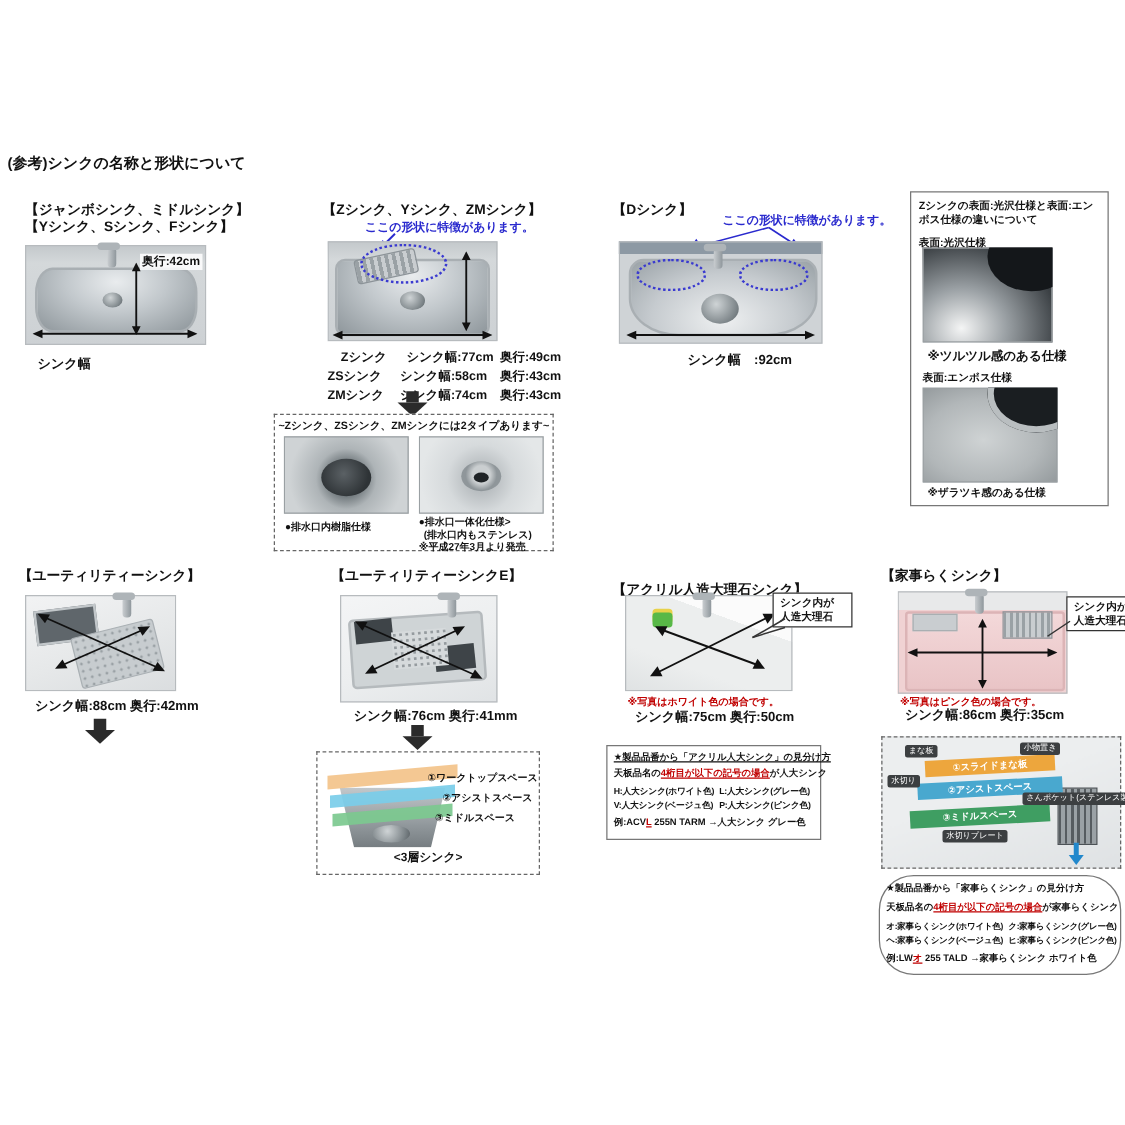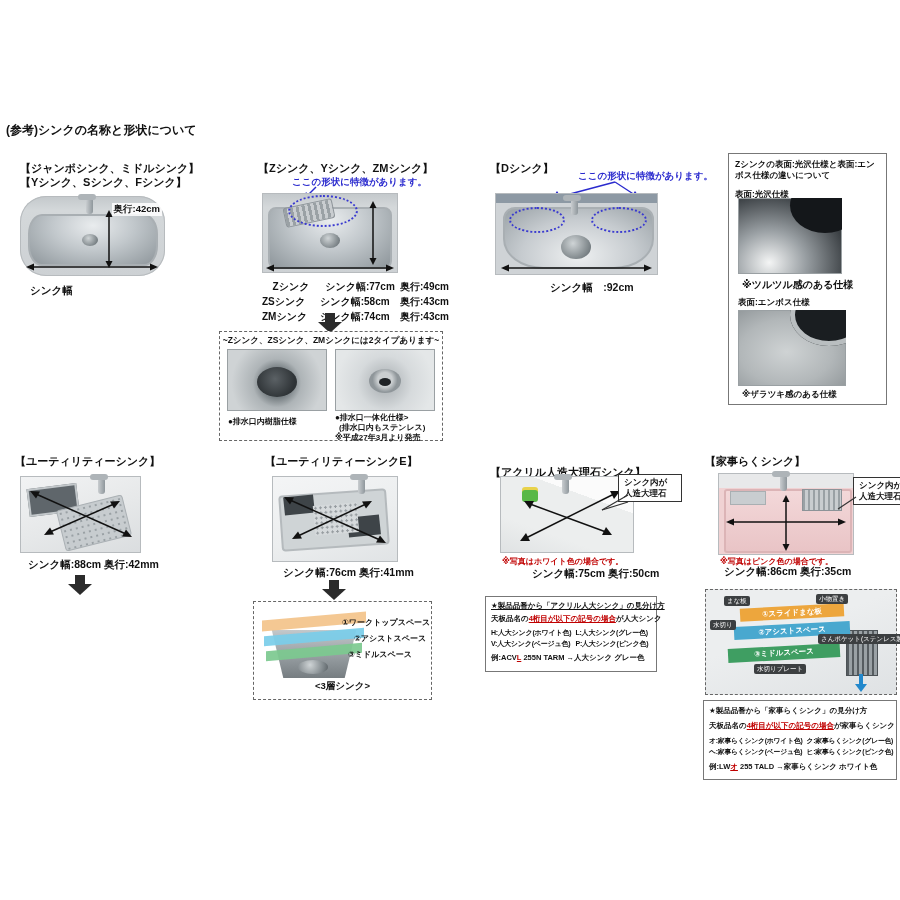--- a/index.html
+++ b/index.html
@@ -40,21 +40,21 @@
 <body>
 
 <div id="page">
 
   <div class="abs b" style="left:6px;top:122px;font-size:12px;">(参考)シンクの名称と形状について</div>
 
   <div class="abs b t11" style="left:20px;top:162px;">
     <div>【ジャンボシンク、ミドルシンク】</div>
     <div>【Yシンク、Sシンク、Fシンク】</div>
   </div>
-  <div class="photo" style="left:20px;top:196px;width:145px;height:80px;border-radius:26px;">
+  <div class="photo" style="left:20px;top:196px;width:145px;height:80px;">
     <div class="faucet" style="left:66px;top:2px;"></div>
     <div class="bowl" style="left:8px;top:18px;width:126px;height:48px;border-radius:14px/20px;"></div>
     <div class="drain" style="left:62px;top:38px;width:16px;height:12px;"></div>
     <svg class="abs" style="left:84px;top:14px;" width="10" height="58">
       <line x1="5" y1="5" x2="5" y2="53" stroke="#111" stroke-width="1.5"></line>
       <polygon points="5,0 1.5,7 8.5,7" fill="#111"></polygon>
         <polygon points="5,58 1.5,51 8.5,51" fill="#111"></polygon>
     </svg>
     <svg class="abs" style="left:6px;top:66px;" width="132" height="10">
       <line x1="6" y1="5" x2="126" y2="5" stroke="#111" stroke-width="1.5"></line>
@@ -231,21 +231,21 @@
   </div>
   <div class="callout-box" style="left:618px;top:474px;width:52px;">
     <div>シンク内が</div>
     <div>人造大理石</div>
   </div>
   <svg class="abs" style="left:596px;top:492px;" width="34" height="22">
     <line x1="32" y1="3" x2="6" y2="18" stroke="#333" stroke-width="1.2"></line>
     <line x1="32" y1="10" x2="6" y2="18" stroke="#333" stroke-width="1.2"></line>
   </svg>
   <div class="abs b red" style="left:502px;top:556px;font-size:8px;">※写真はホワイト色の場合です。</div>
-  <div class="abs b" style="left:532px;top:567px;font-size:10.5px;text-align:center;">シンク幅:75cm 奥行:50cm</div>
+  <div class="abs b" style="left:508px;top:567px;font-size:10.5px;text-align:center;">シンク幅:75cm 奥行:50cm</div>
   <div class="solid-box" style="left:485px;top:596px;width:172px;height:76px;padding:4px 5px;box-sizing:border-box;">
     <div class="b" style="font-size:7.5px;white-space:nowrap;text-decoration:underline;">★製品品番から「アクリル人大シンク」の見分け方</div>
     <div class="b" style="font-size:7.5px;margin-top:3px;white-space:nowrap;">
       <span>天板品名の</span><span class="redu">4桁目が以下の記号の場合</span><span>が人大シンク</span>
     </div>
     <div class="code-grid b" style="font-size:7px;margin-top:4px;letter-spacing:-0.2px;">
       <span>H:人大シンク(ホワイト色)</span>
       <span>L:人大シンク(グレー色)</span>
       <span>V:人大シンク(ベージュ色)</span>
       <span>P:人大シンク(ピンク色)</span>
@@ -289,21 +289,21 @@
     <div class="minilabel" style="left:18px;top:6px;">まな板</div>
     <div class="minilabel" style="left:110px;top:4px;">小物置き</div>
     <div class="minilabel" style="left:4px;top:30px;">水切り</div>
     <div class="minilabel" style="left:112px;top:44px;">さんポケット(ステンレス製)</div>
     <div class="minilabel" style="left:48px;top:74px;">水切りプレート</div>
     <svg class="abs" style="left:148px;top:84px;" width="14" height="18">
       <line x1="7" y1="0" x2="7" y2="11" stroke="#2288cc" stroke-width="4"></line>
       <polygon points="7,18 1,10 13,10" fill="#2288cc"></polygon>
     </svg>
   </div>
-  <div class="solid-box" style="left:703px;top:700px;width:194px;height:80px;padding:5px 5px;box-sizing:border-box;">
+  <div class="solid-box" style="left:703px;top:700px;width:194px;height:80px;padding:5px 5px;box-sizing:border-box;border-radius:28px;">
     <div class="b" style="font-size:7.5px;white-space:nowrap;">★製品品番から「家事らくシンク」の見分け方</div>
     <div class="b" style="font-size:7.5px;margin-top:5px;white-space:nowrap;">
       <span>天板品名の</span><span class="redu">4桁目が以下の記号の場合</span><span>が家事らくシンク</span>
     </div>
     <div class="code-grid b" style="font-size:6.8px;margin-top:5px;letter-spacing:-0.2px;">
       <span>オ:家事らくシンク(ホワイト色)</span>
       <span>ク:家事らくシンク(グレー色)</span>
       <span>ヘ:家事らくシンク(ベージュ色)</span>
       <span>ヒ:家事らくシンク(ピンク色)</span>
     </div>

